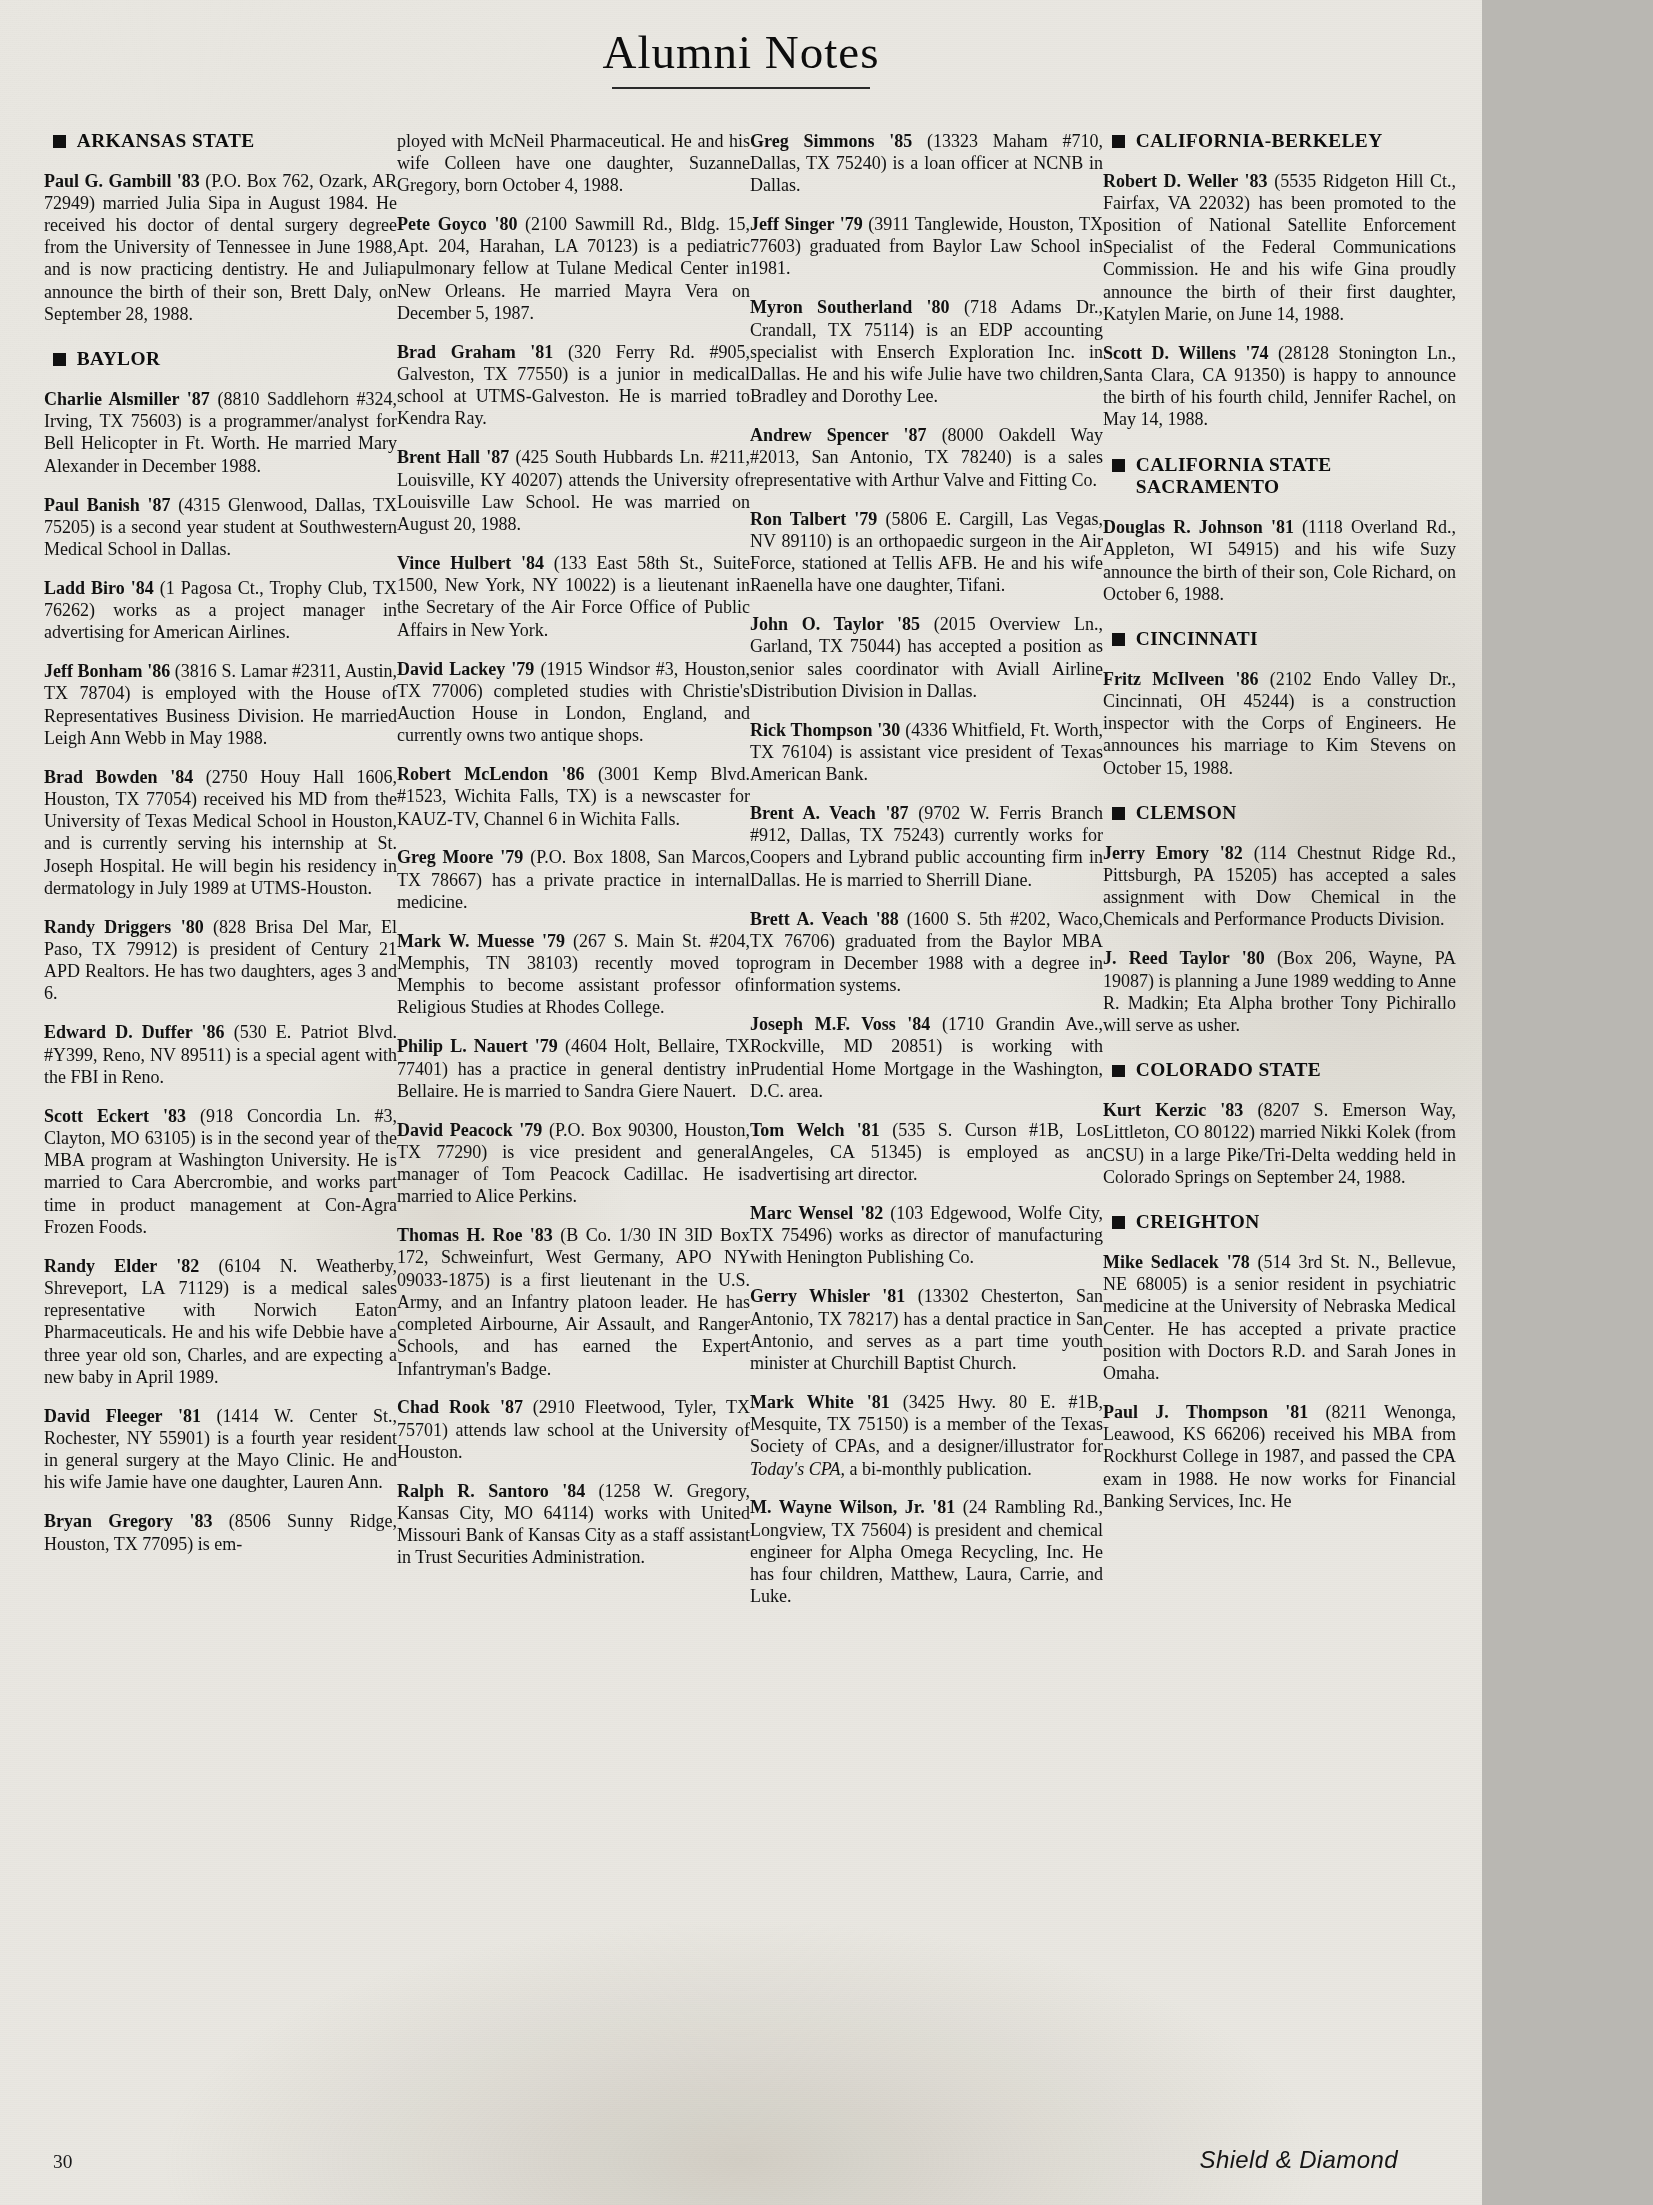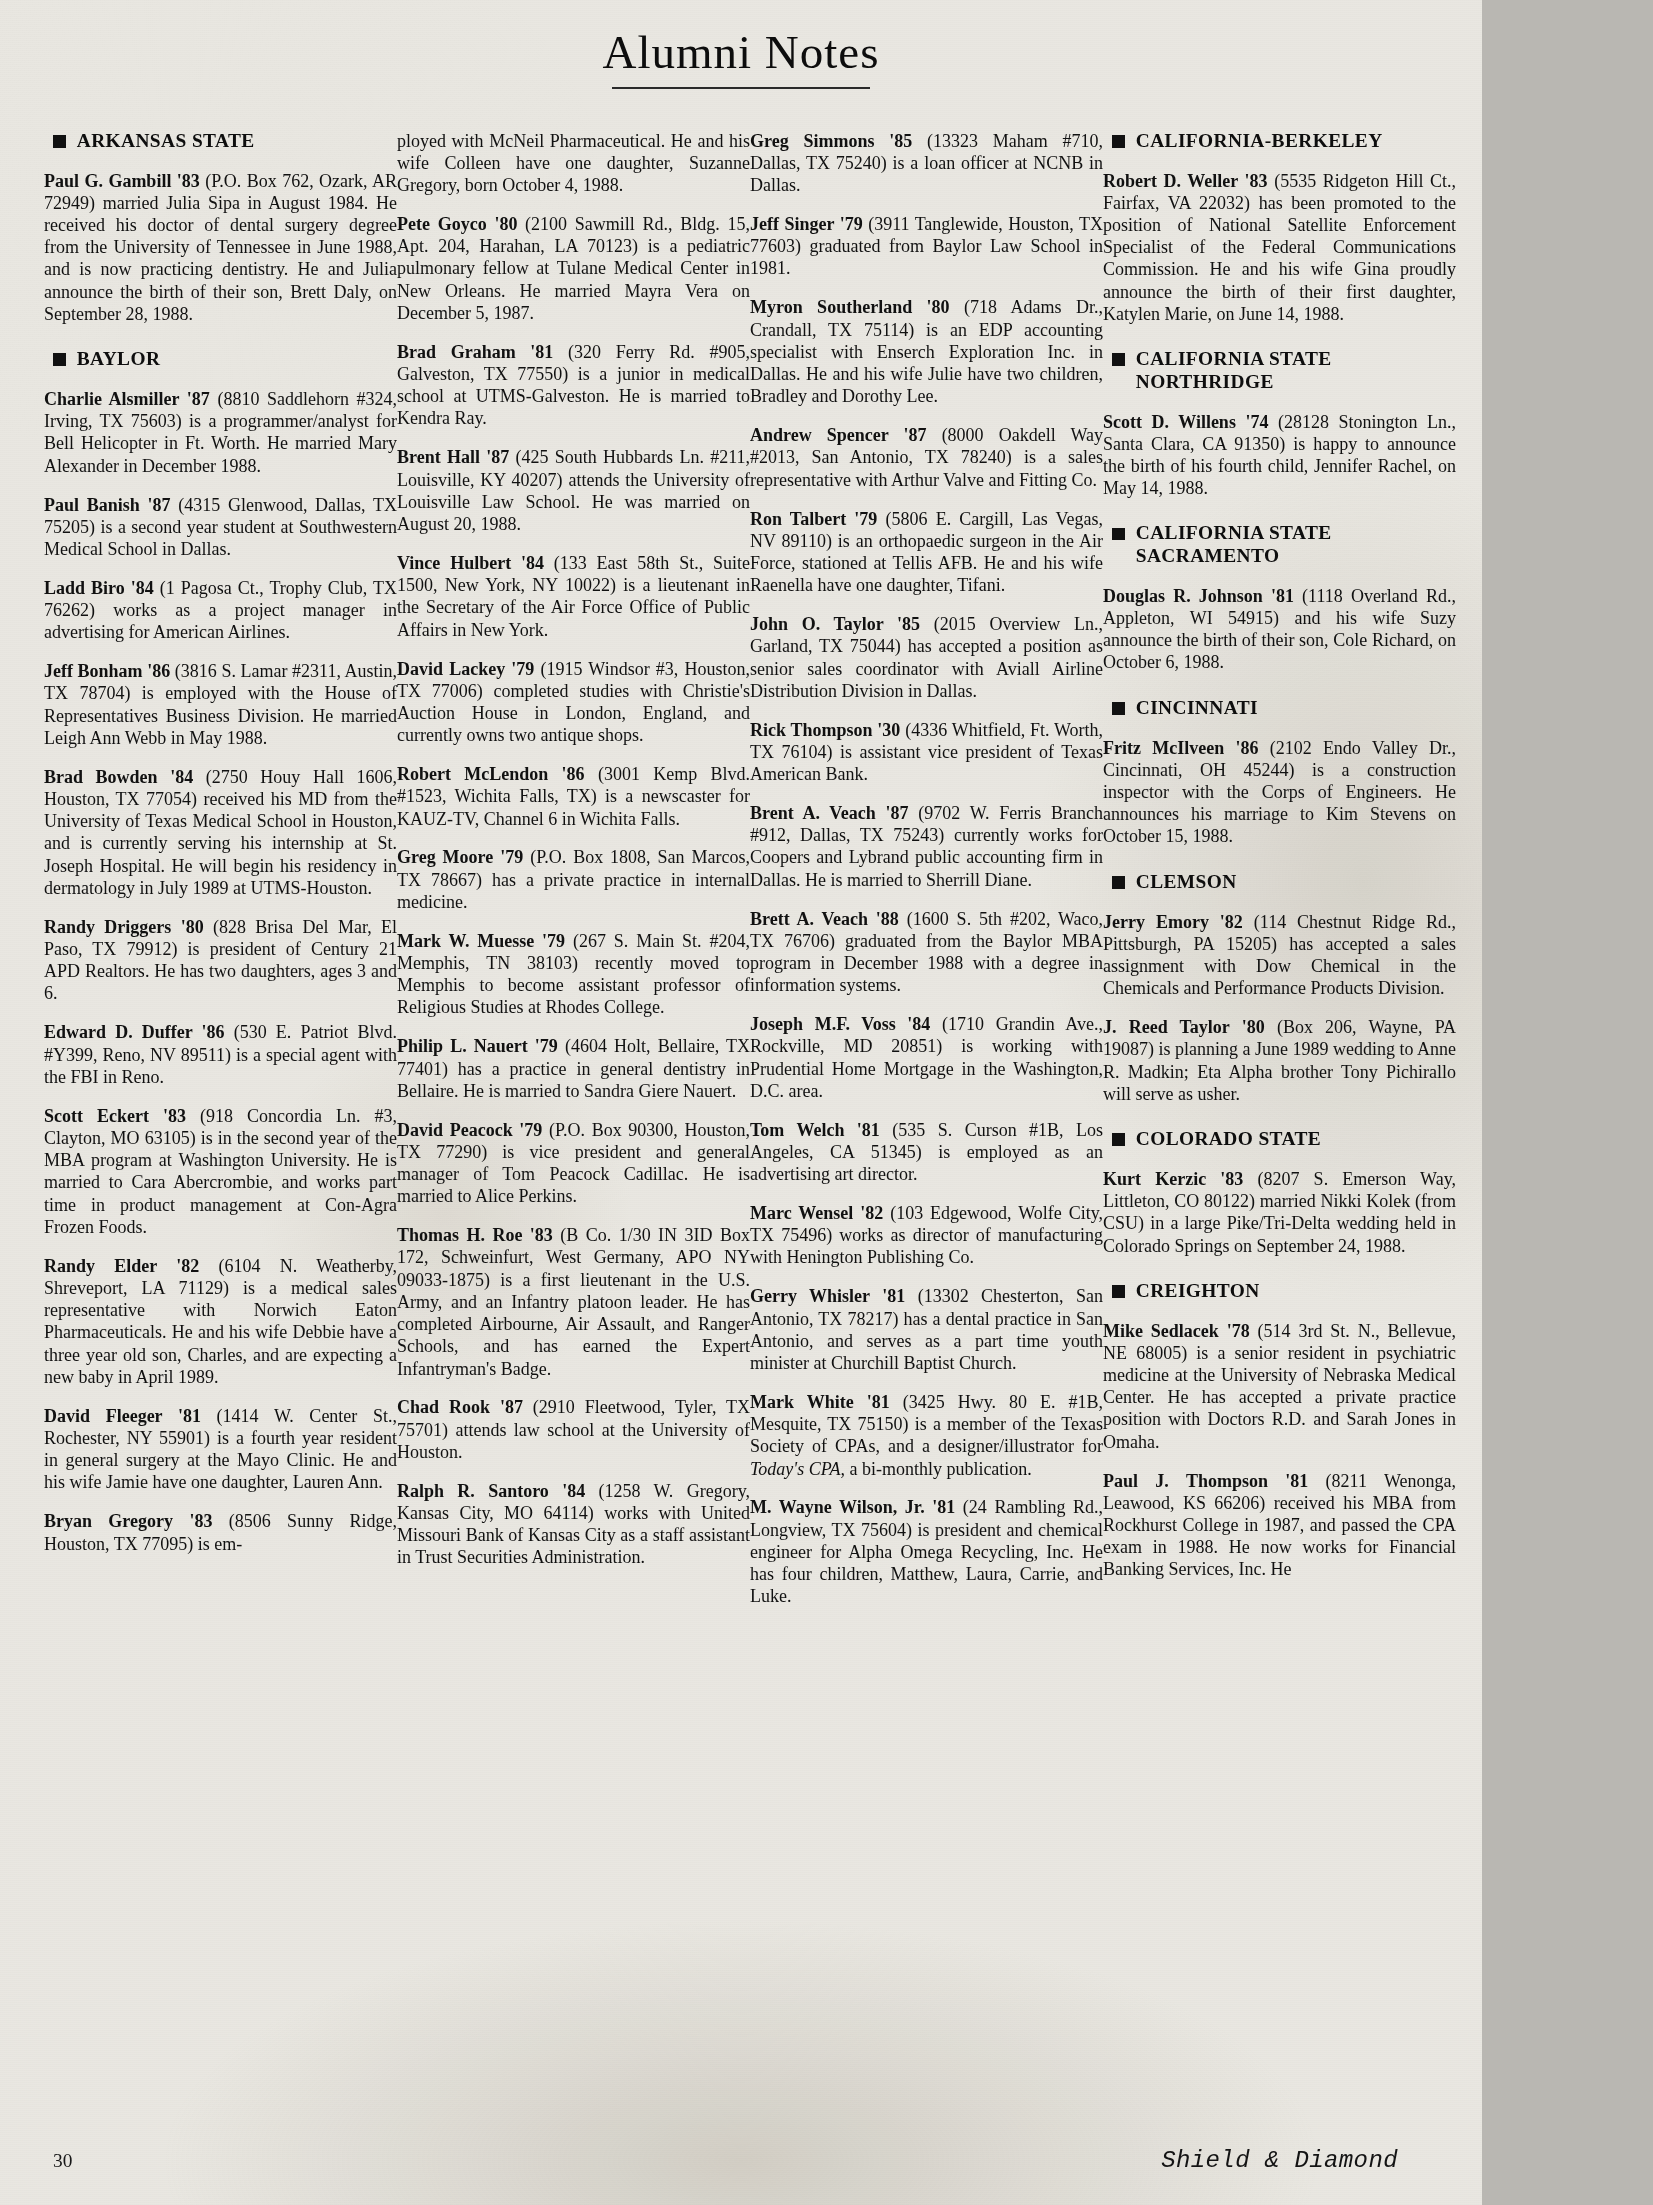--- a/index.html
+++ b/index.html
@@ -133,21 +133,21 @@
   .folio {
     font-size: 19.4px;
     color: #181818;
     font-family: "Liberation Serif", "DejaVu Serif", serif;
   }
   .pub-name {
     font-size: 24px;
     font-style: italic;
     letter-spacing: 0.4px;
     color: #141414;
-    font-family: Liberation Mono, monospace;
+    font-family: Liberation Sans, sans-serif;
   }
 </style>
 </head>
 <body>
 
 <div class="page">
 
   <div class="masthead">
     <div class="masthead-title">Alumni Notes</div>
     <div class="masthead-rule"></div>
@@ -208,24 +208,20 @@
         <p class="note"><span class="nm">Gerry Whisler '81</span><span> (13302 Chesterton, San Antonio, TX 78217) has a dental practice in San Antonio, and serves as a part time youth minister at Churchill Baptist Church.</span></p>
         <p class="note"><span class="nm">Mark White '81</span><span> (3425 Hwy. 80 E. #1B, Mesquite, TX 75150) is a member of the Texas Society of CPAs, and a designer/illustrator for </span><span class="it">Today's CPA,</span><span> a bi-monthly publication.</span></p>
         <p class="note"><span class="nm">M. Wayne Wilson, Jr. '81</span><span> (24 Rambling Rd., Longview, TX 75604) is president and chemical engineer for Alpha Omega Recycling, Inc. He has four children, Matthew, Laura, Carrie, and Luke.</span></p>
       </div>
       <div class="column">
         <div class="chapter">
           <span class="bullet-square"></span>
           <span class="chapter-name">CALIFORNIA-BERKELEY</span>
         </div>
         <p class="note"><span class="nm">Robert D. Weller '83</span><span> (5535 Ridgeton Hill Ct., Fairfax, VA 22032) has been promoted to the position of National Satellite Enforcement Specialist of the Federal Communications Commission. He and his wife Gina proudly announce the birth of their first daughter, Katylen Marie, on June 14, 1988.</span></p>
-        <div class="chapter spaced-top">
-          <span class="bullet-square"></span>
-          <span class="chapter-name">CALIFORNIA STATE NORTHRIDGE</span>
-        </div>
         <p class="note"><span class="nm">Scott D. Willens '74</span><span> (28128 Stonington Ln., Santa Clara, CA 91350) is happy to announce the birth of his fourth child, Jennifer Rachel, on May 14, 1988.</span></p>
         <div class="chapter spaced-top">
           <span class="bullet-square"></span>
           <span class="chapter-name">CALIFORNIA STATE SACRAMENTO</span>
         </div>
         <p class="note"><span class="nm">Douglas R. Johnson '81</span><span> (1118 Overland Rd., Appleton, WI 54915) and his wife Suzy announce the birth of their son, Cole Richard, on October 6, 1988.</span></p>
         <div class="chapter spaced-top">
           <span class="bullet-square"></span>
           <span class="chapter-name">CINCINNATI</span>
         </div>

